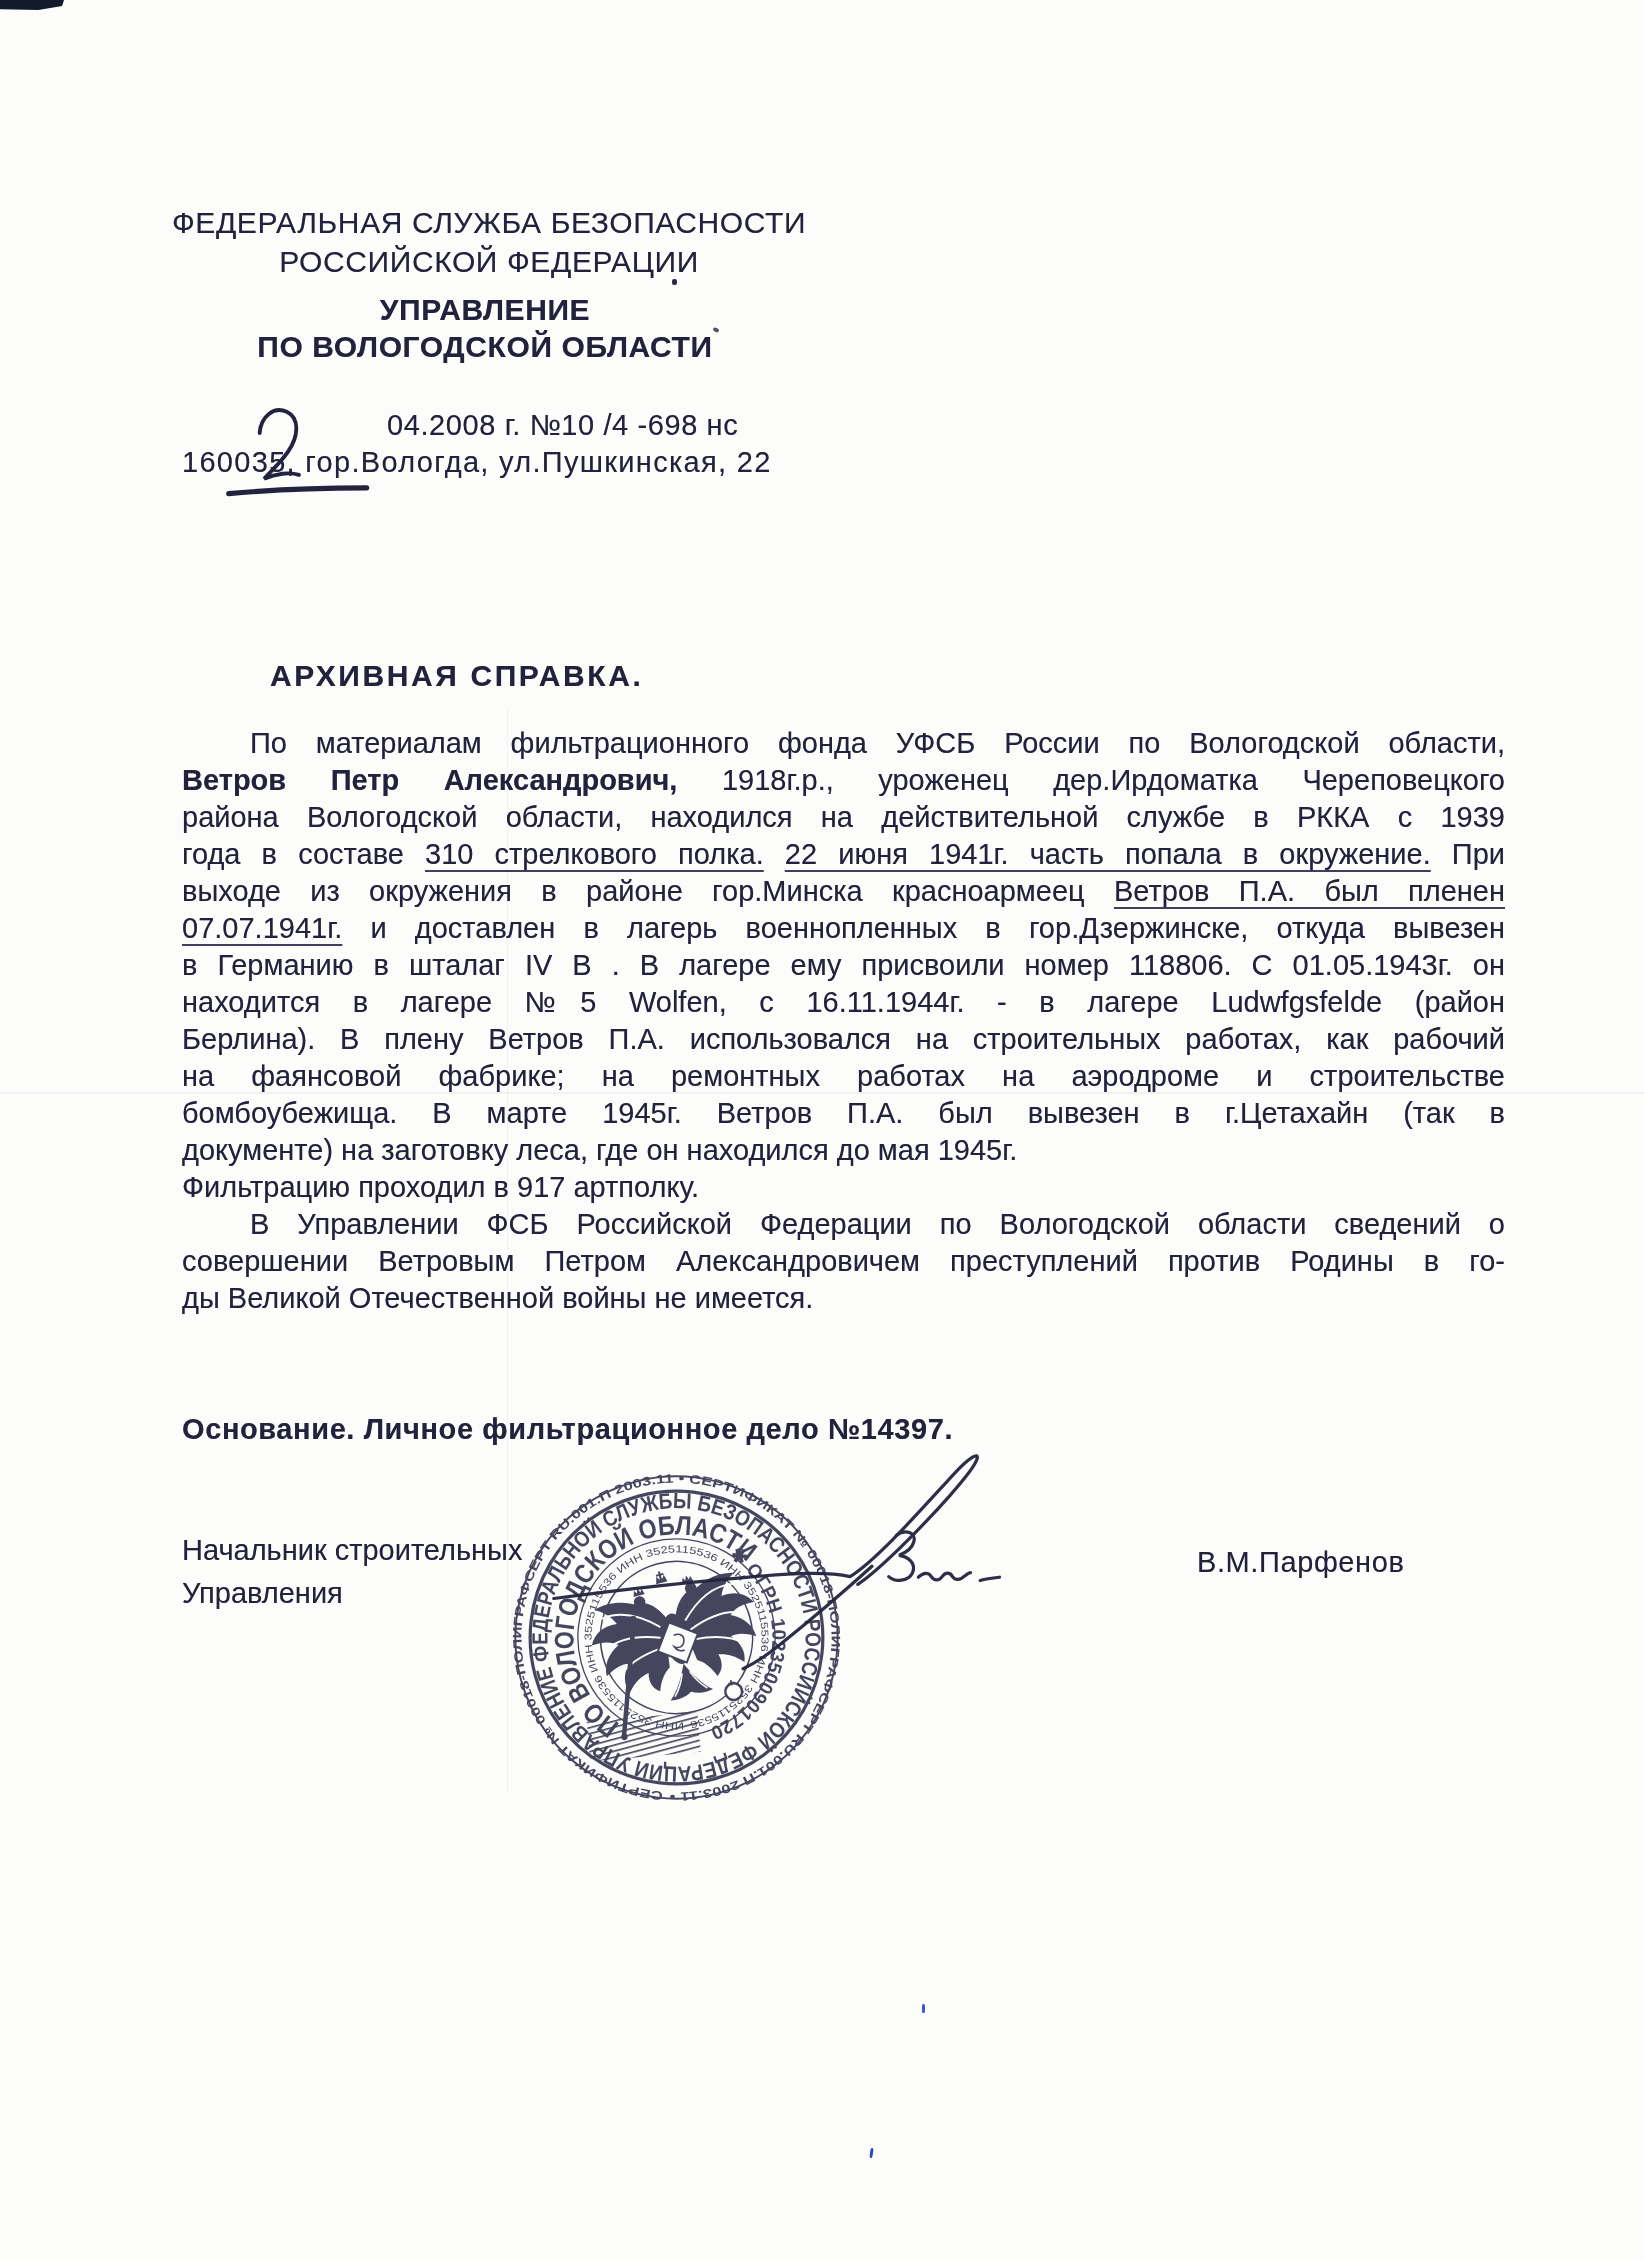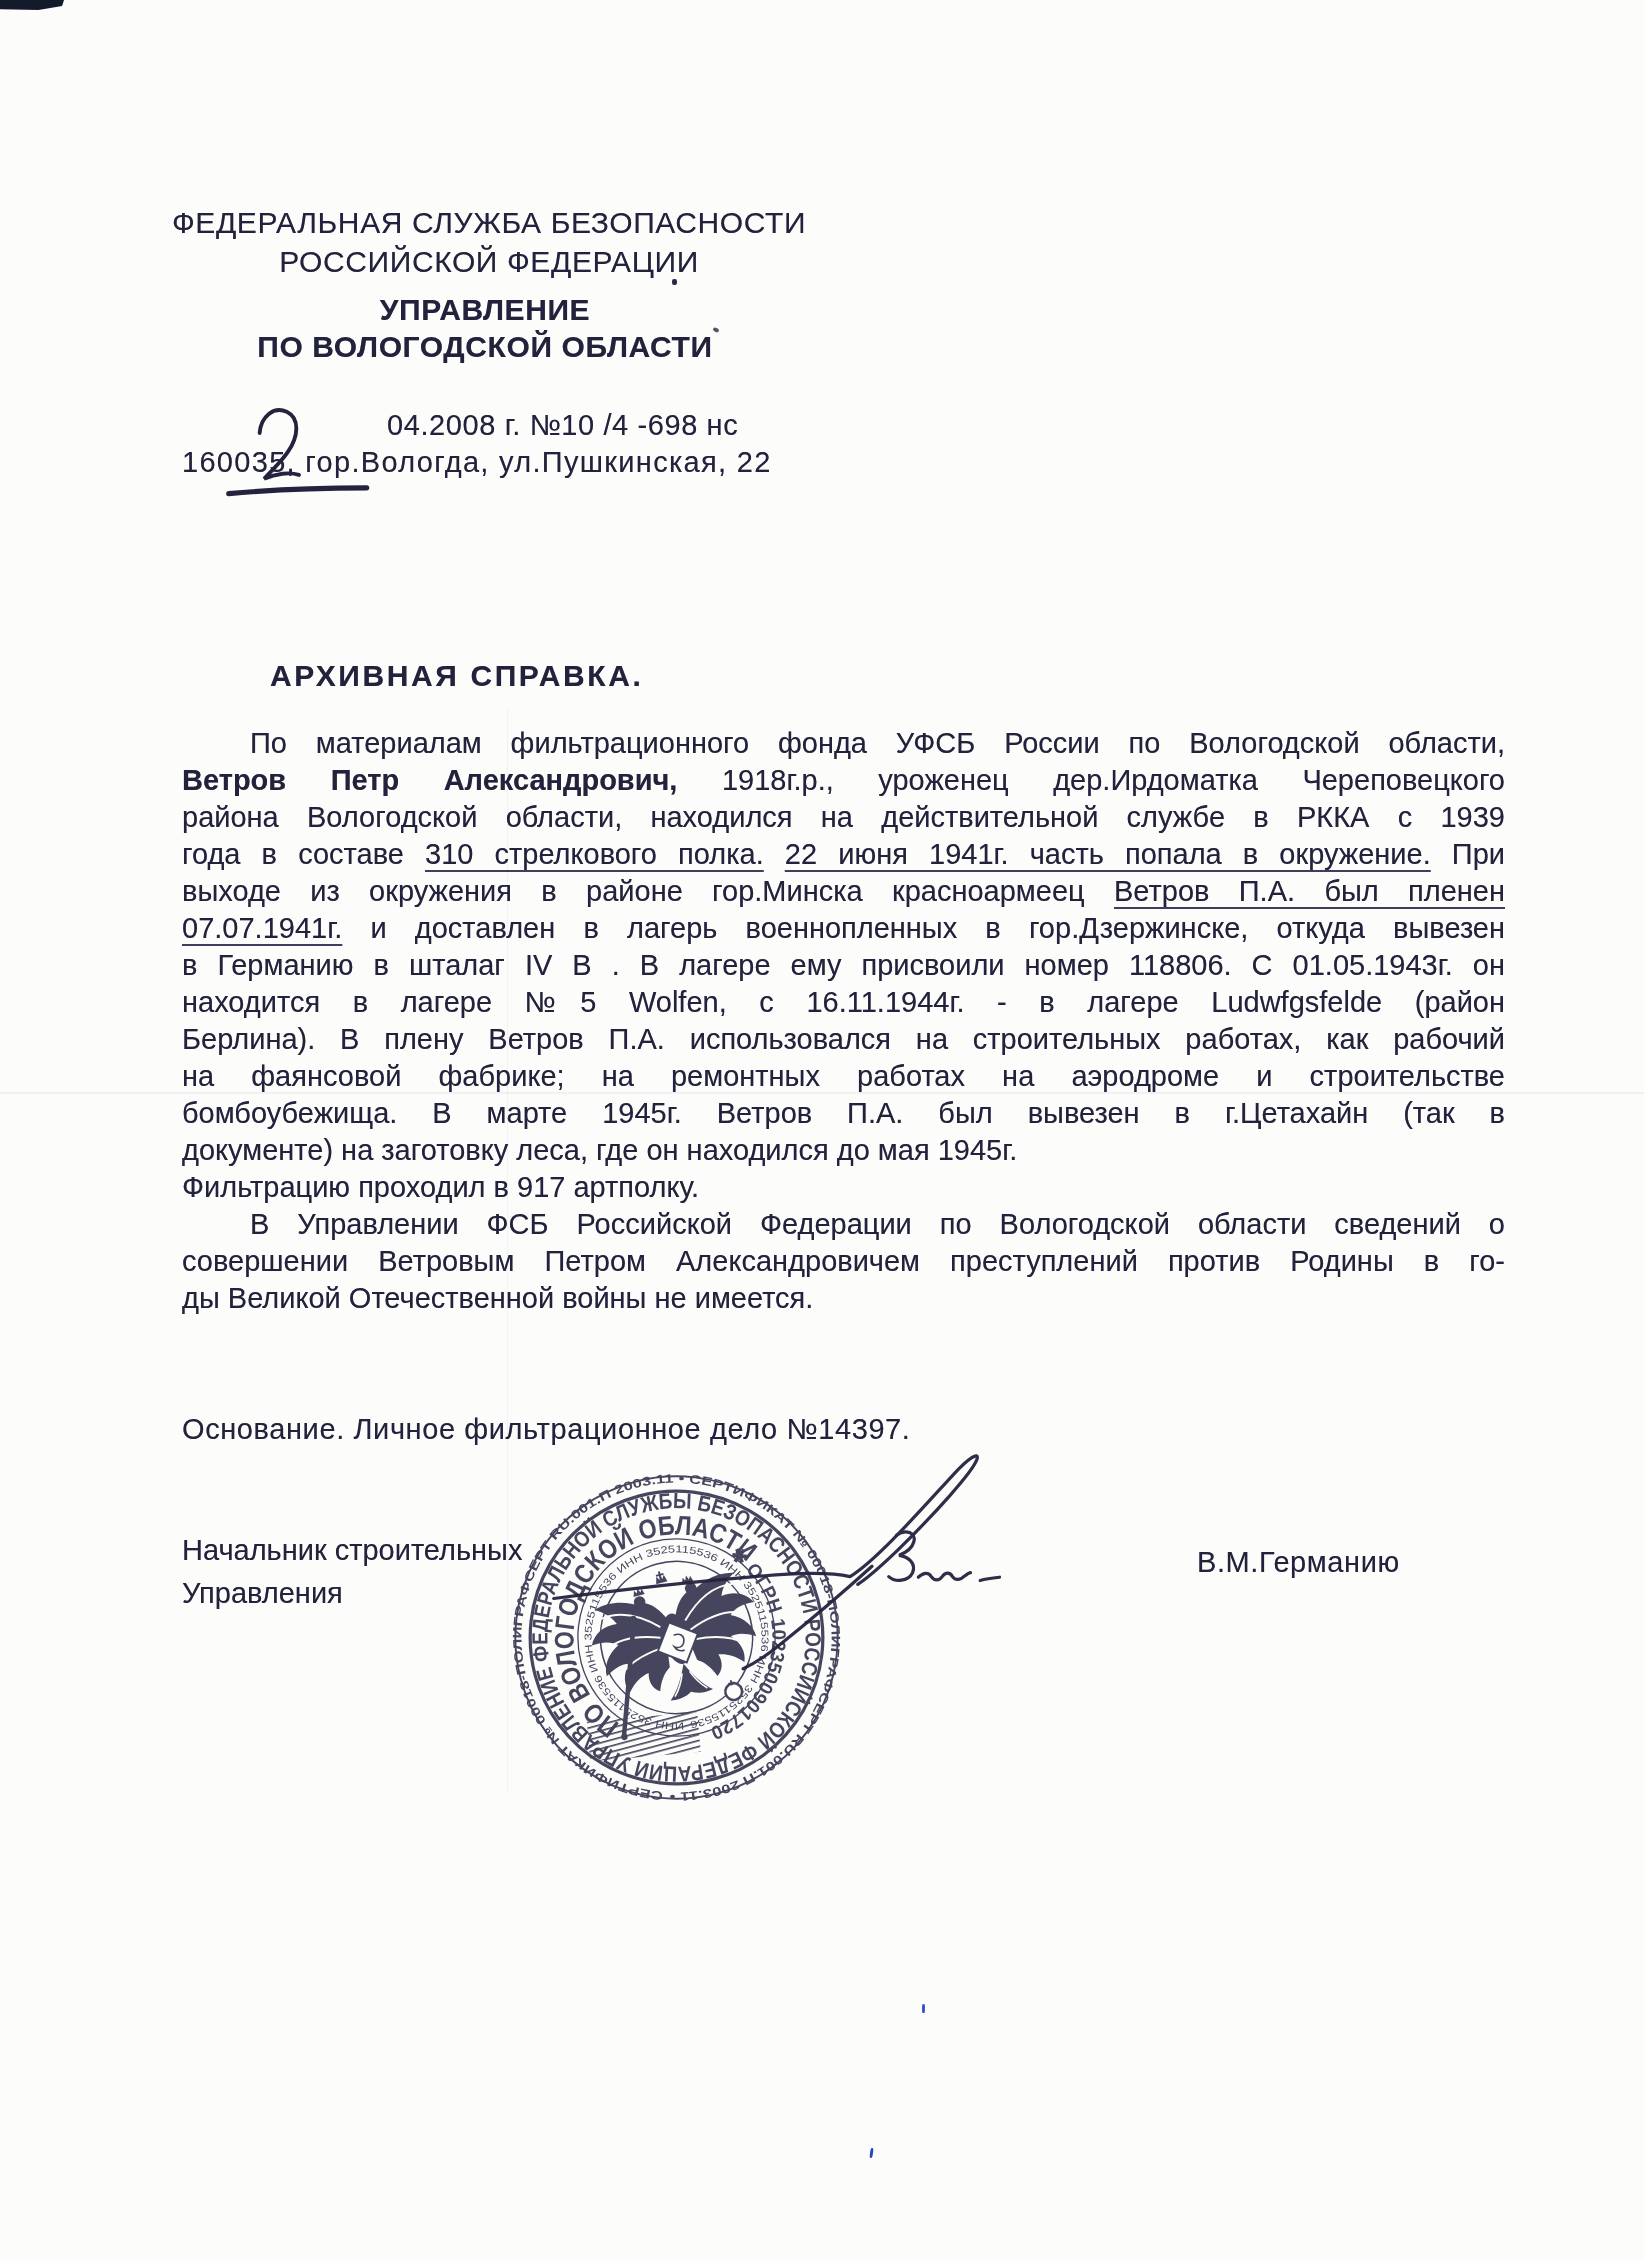--- a/index.html
+++ b/index.html
@@ -18,21 +18,21 @@
   .phone-line{left:182px;top:482px;font-size:29px;letter-spacing:1.3px;}
   .doc-title{left:270px;top:659px;font-size:30px;font-weight:bold;letter-spacing:2.6px;}
   .body-lines{position:absolute;left:182px;top:725px;width:1323px;
     font-size:29px;line-height:37px;text-shadow:0 0 0.6px rgba(34,34,60,.45);}
   .bline{text-align:justify;text-align-last:justify;}
   .bline.end{text-align-last:left;}
   .bline.ind{text-indent:68px;}
   .b{font-weight:bold;}
   .u{text-decoration:underline;text-decoration-thickness:1.9px;
      text-underline-offset:5.8px;text-decoration-color:rgba(40,40,75,.8);}
-  .basis{left:182px;top:1413px;font-size:29px;letter-spacing:0.6px;}
+  .basis{left:182px;top:1413px;font-size:29px;letter-spacing:0.6px;font-weight:bold;}
   .sig-pos{left:182px;top:1529px;font-size:29px;line-height:43px;white-space:normal;width:451px;}
   .sig-name{left:1197px;top:1546px;font-size:29px;letter-spacing:0.6px;}
   .stamp-svg{position:absolute;left:496px;top:1457px;z-index:2;opacity:.9;}
   .signature-svg{position:absolute;left:529px;top:1431px;z-index:3;}
   .hand2-svg{position:absolute;left:213px;top:384px;z-index:2;}
   .crease-h{position:absolute;left:0;top:1092px;width:1644px;height:1.9px;background:rgba(30,30,60,.05);}
   .crease-v{position:absolute;left:507px;top:709px;width:1.3px;height:1083px;background:rgba(30,30,60,.045);}
   .corner-blot{position:absolute;left:0;top:0;width:64px;height:11px;background:#121a2c;
     clip-path:polygon(0 0,100% 0,97% 55%,60% 90%,0 85%);}
   .speck{position:absolute;border-radius:40%;}
@@ -92,21 +92,21 @@
       <div class="bline"><span>совершении Ветровым Петром Александровичем преступлений против Родины в го-</span></div>
       <div class="bline end"><span>ды Великой Отечественной войны не имеется.</span></div>
     </div>
 
   <div class="txt basis">Основание.  Личное фильтрационное дело №14397.</div>
 
   <div class="txt sig-pos">
     <div>Начальник строительных</div>
     <div>Управления</div>
   </div>
-  <div class="txt sig-name">В.М.Германию</div>
+  <div class="txt sig-name">В.М.Парфенов</div>
 
   <svg class="stamp-svg" width="361" height="361" viewBox="-280 -280 560 560">
     <defs>
       <pattern id="hatch" width="9" height="9" patternUnits="userSpaceOnUse" patternTransform="rotate(80)">
         <line x1="0" y1="0" x2="0" y2="9" stroke="#2f2f48" stroke-width="5"></line>
       </pattern>
       <path id="ring-cert" d="M -82,226 A 240 240 0 1 1 82,-226 A 240 240 0 1 1 -82,226" fill="none"></path>
       <path id="ring-main" d="M -115,164 A 200 200 0 1 1 115,-164 A 200 200 0 1 1 -115,164" fill="none"></path>
       <path id="ring-region" d="M -119,107 A 160 160 0 1 1 138.6,-80" fill="none"></path>
       <path id="ring-inn" d="M -23,130 A 132 132 0 1 1 23,-130 A 132 132 0 1 1 -23,130" fill="none"></path>

